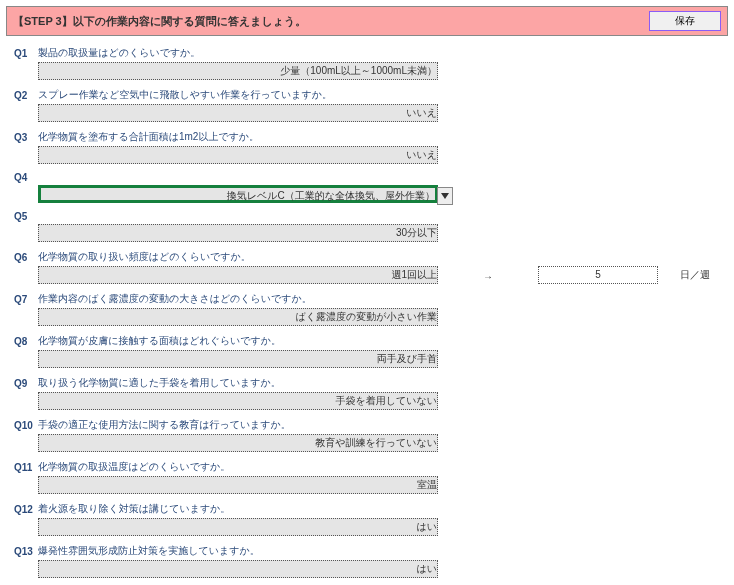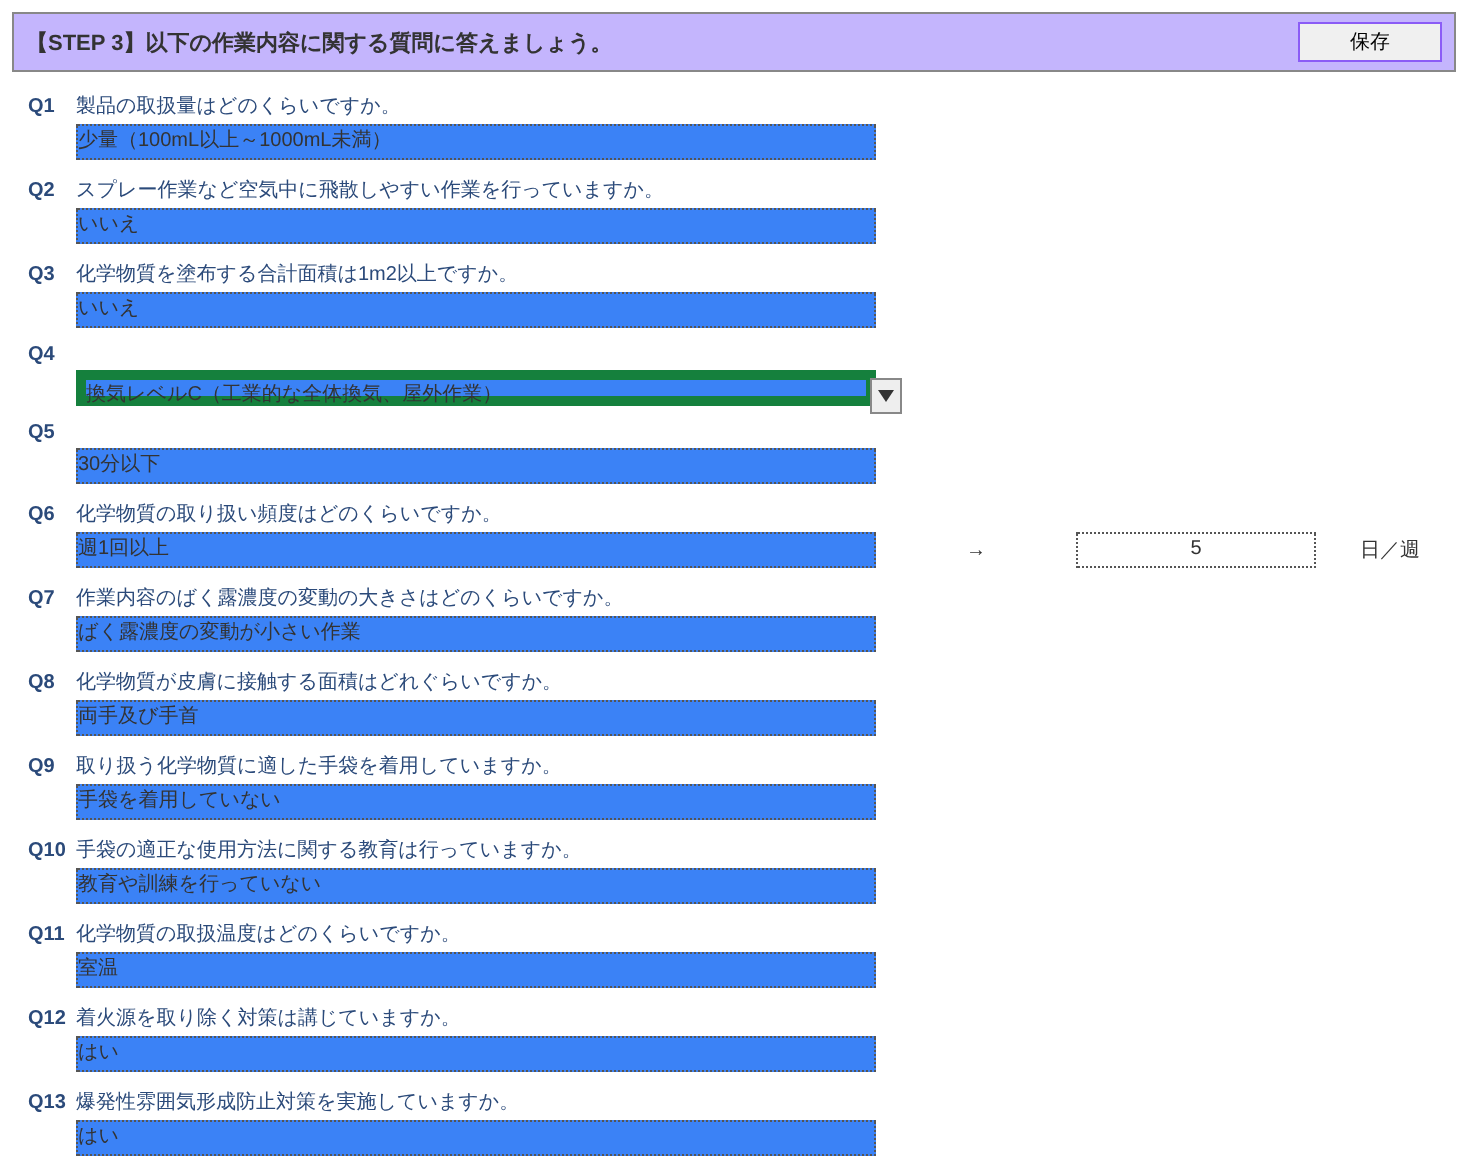--- a/index.html
+++ b/index.html
@@ -7,21 +7,21 @@
     margin: 0;
     padding: 6px;
     font-family: "MS PGothic", "Meiryo", sans-serif;
     font-size: 10px;
     color: #333;
     background: #fff;
     width: 734px;
   }
   .step-header {
     border: 1px solid #888;
-    background: #c4b5fd;
+    background: #fca5a5;
     padding: 4px 6px;
     display: flex;
     align-items: center;
     justify-content: space-between;
     margin-bottom: 8px;
   }
   .step-title {
     font-weight: bold;
     font-size: 11px;
   }
@@ -52,28 +52,28 @@
   .ansrow {
     display: flex;
     align-items: center;
     padding-left: 32px;
     margin-bottom: 6px;
   }
   .ansbox {
     width: 400px;
     height: 18px;
     border: 1px dotted #555;
-    text-align: left;
+    text-align: right;
     line-height: 16px;
     font-size: 10px;
     color: #333;
-    background: #3b82f6;
+    background: #e5e5e5;
   }
   .ansbox.focused {
-    border: 5px solid #15803d;
+    border: 3px solid #15803d;
     position: relative;
   }
   .dd-arrow {
     position: absolute;
     right: -18px;
     top: -1px;
     width: 16px;
     height: 18px;
     border: 1px solid #888;
     background: #eee;

